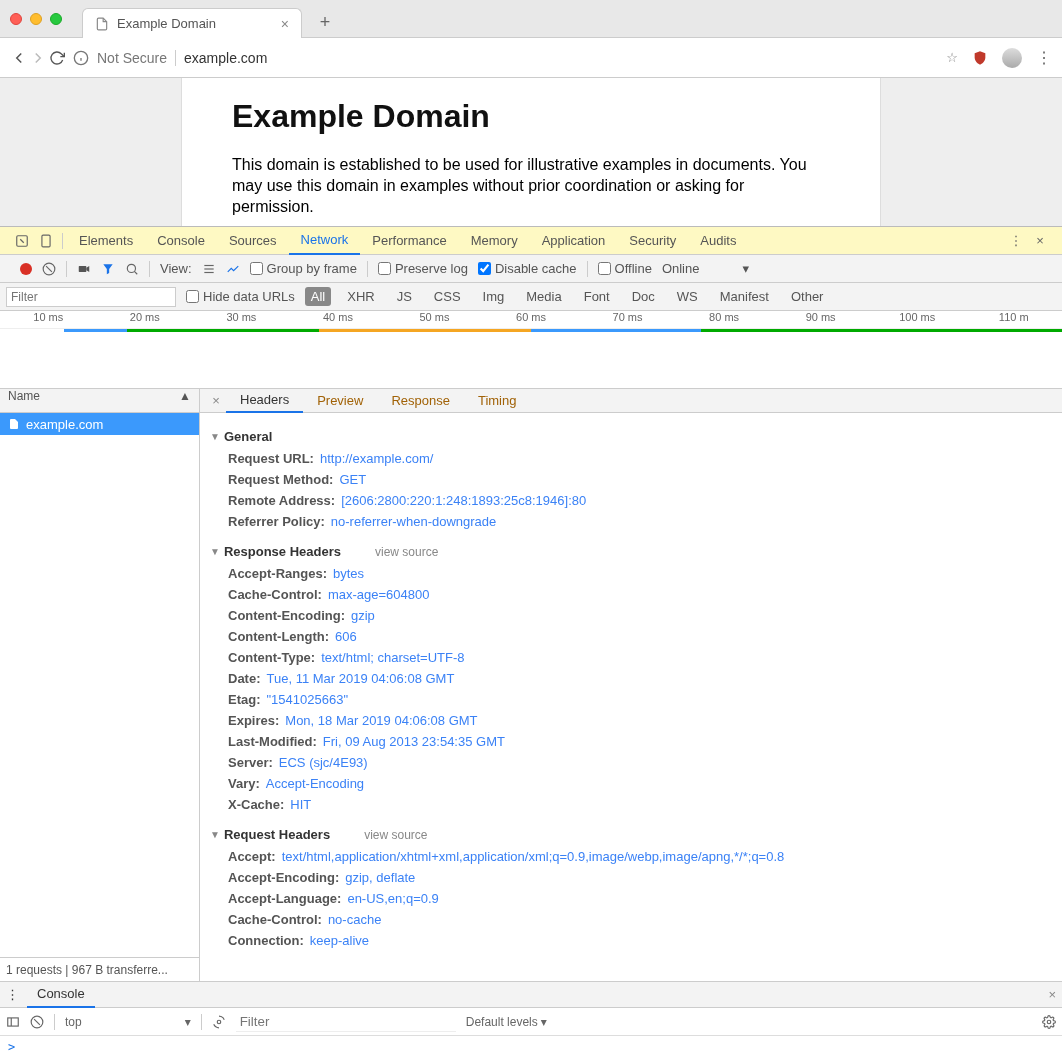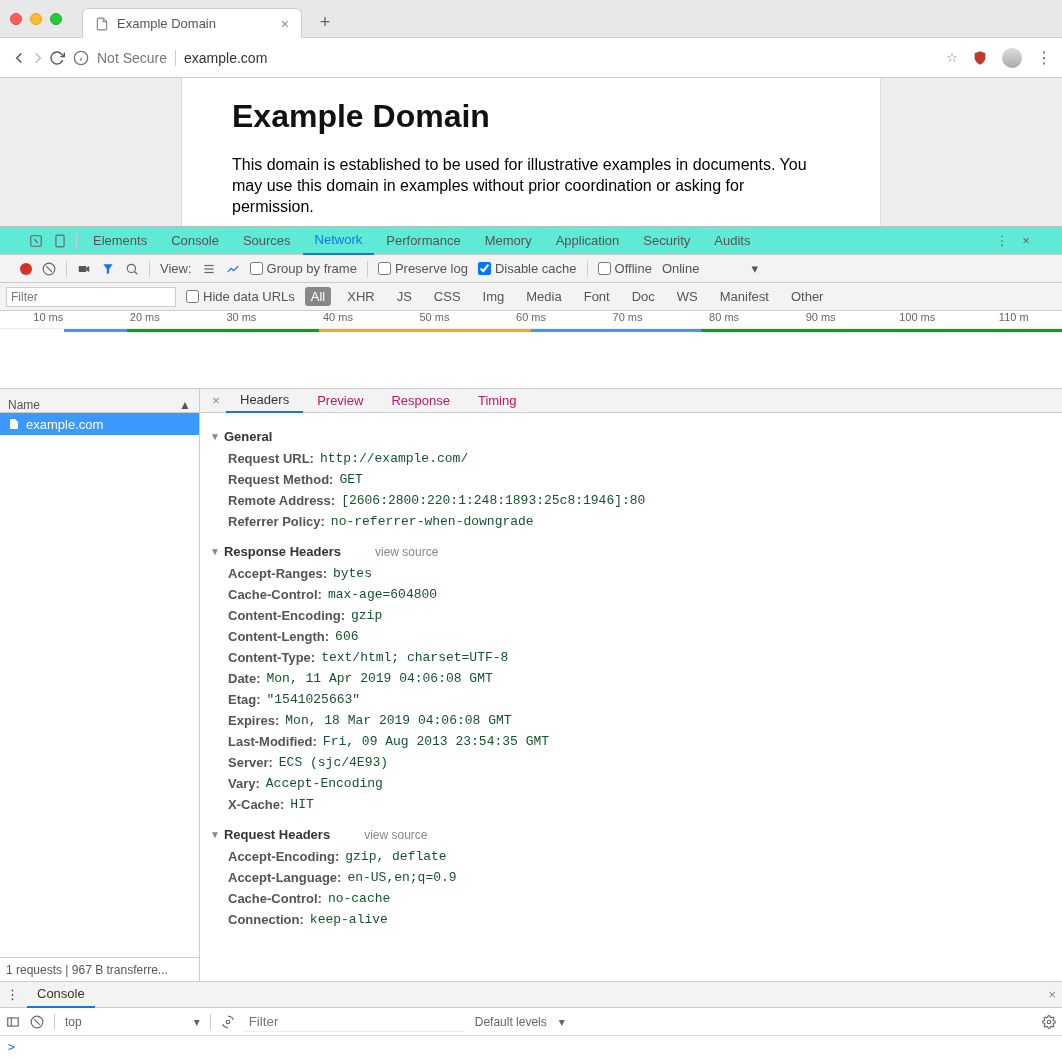--- a/index.html
+++ b/index.html
@@ -34,70 +34,70 @@
 .kebab { color: #666; font-size: 16px; }
 
 
 .page { height: 148px; background: #eee; display: flex; justify-content: center; }
 .page-inner { background: #fff; width: 700px; padding: 20px 50px; border-left: 1px solid #ddd; border-right: 1px solid #ddd; }
 .page-inner h1 { font-size: 32px; font-weight: 800; color: #111; margin-bottom: 20px; }
 .page-inner p { font-size: 16px; color: #000000; line-height: 1.3; }
 
 
 .devtools { display: flex; flex-direction: column; height: calc(1058px - 38px - 40px - 148px); border-top: 1px solid #bbb; }
-.dt-tabs { height: 28px; background: #5eead4; border-bottom: 1px solid #ccc; display: flex; align-items: center; padding: 0 24px; gap: 0; }
+.dt-tabs { height: 28px; background: #fef9c3; border-bottom: 1px solid #ccc; display: flex; align-items: center; padding: 0 10px; gap: 0; }
 .dt-tabs .icon-btn { width: 24px; height: 24px; display: flex; align-items: center; justify-content: center; color: #666; }
 .dt-tabs .sep { width: 1px; height: 16px; background: #ccc; margin: 0 4px; }
 .dt-tab { padding: 0 12px; height: 28px; display: flex; align-items: center; color: #555; font-size: 13px; }
 .dt-tab.active { color: #1a73e8; border-bottom: 2px solid #1a73e8; }
 .dt-tabs .spacer { flex: 1; }
 
 
 .net-toolbar { height: 28px; background: #f3f3f3; border-bottom: 1px solid #ccc; display: flex; align-items: center; padding: 0 20px; gap: 10px; font-size: 13px; color: #555; }
 .record { width: 12px; height: 12px; border-radius: 50%; background: #d93025; }
 .clear { color: #666; }
 .funnel { color: #1a73e8; }
 .net-toolbar .sep { width: 1px; height: 16px; background: #ccc; }
 .checkbox { display: flex; align-items: center; gap: 4px; }
-.select { display: flex; align-items: center; gap: 12px; }
+.select { display: flex; align-items: center; gap: 3px; }
 
 
 .filterbar { height: 28px; background: #f3f3f3; border-bottom: 1px solid #ccc; display: flex; align-items: center; padding: 0 6px; gap: 10px; font-size: 13px; color: #555; }
 .filter-input { width: 170px; height: 20px; border: 1px solid #ccc; padding: 0 4px; font-size: 12px; color: #888; }
 .pill { padding: 2px 6px; border-radius: 3px; }
 .pill.active { background: #888; color: #fff; }
 
 
 .timeline { height: 78px; background: #fff; border-bottom: 1px solid #ccc; position: relative; }
 .timeline-labels { display: flex; height: 18px; border-bottom: 1px solid #eee; font-size: 11px; color: #666; }
 .timeline-labels span { flex: 1; text-align: center; }
 .timeline-bars { position: relative; height: 4px; }
 .bar { position: absolute; height: 3px; top: 0; }
 
 
 .split { flex: 1; display: flex; overflow: hidden; }
 .reqlist { width: 200px; border-right: 1px solid #ccc; display: flex; flex-direction: column; }
-.reqlist-header { height: 24px; background: #f3f3f3; border-bottom: 1px solid #ccc; display: flex; align-items: flex-end; padding: 0 8px; font-size: 12px; color: #555; justify-content: space-between; }
+.reqlist-header { height: 24px; background: #f3f3f3; border-bottom: 1px solid #ccc; display: flex; align-items: flex-start; padding: 0 8px; font-size: 12px; color: #555; justify-content: space-between; }
 .reqlist-row { height: 22px; display: flex; align-items: center; padding: 0 8px; gap: 6px; background: #3b99fc; color: #fff; font-size: 13px; }
 .reqlist-row .file-icon { width: 12px; height: 12px; }
 .reqlist-footer { border-top: 1px solid #ccc; height: 24px; display: flex; align-items: center; padding: 0 6px; font-size: 12px; color: #555; white-space: nowrap; overflow: hidden; text-overflow: ellipsis; margin-top: auto; }
 
 .details { flex: 1; display: flex; flex-direction: column; overflow: hidden; }
 .detail-tabs { height: 24px; background: #f3f3f3; border-bottom: 1px solid #ccc; display: flex; align-items: center; padding: 0 6px; gap: 0; }
 .detail-tabs .close { width: 20px; text-align: center; color: #888; }
-.detail-tab { padding: 0 14px; height: 24px; display: flex; align-items: center; font-size: 13px; color: #be185d; }
+.detail-tab { padding: 0 14px; height: 24px; display: flex; align-items: center; font-size: 13px; color: #a16207; }
 .detail-tab.active { color: #333; border-bottom: 2px solid #1a73e8; }
 .detail-body { flex: 1; overflow-y: auto; padding: 8px 0; font-size: 13px; }
 .section { padding: 4px 10px; }
 .section-header { font-weight: bold; color: #333; display: flex; align-items: center; gap: 4px; padding: 4px 0; }
 .section-header .tri { font-size: 10px; color: #888; }
 .view-source { font-weight: normal; color: #888; margin-left: 30px; font-size: 12px; }
 .row { padding: 3px 0 3px 18px; display: flex; gap: 6px; }
 .row .k { font-weight: bold; color: #545454; white-space: nowrap; }
-.row .v { font-family: Liberation Mono, monospace; color: #14532d; word-break: break-all; }
+.row .v { font-family: Liberation Sans, sans-serif; color: #3b82f6; word-break: break-all; }
 .status-dot { width: 10px; height: 10px; border-radius: 50%; background: #0a0; display: inline-block; margin-right: 2px; }
 
 
 .drawer { border-top: 1px solid #ccc; }
 .drawer-tabs { height: 26px; background: #f3f3f3; display: flex; align-items: center; padding: 0 6px; gap: 8px; border-bottom: 1px solid #ccc; }
 .drawer-tab { padding: 0 10px; height: 26px; display: flex; align-items: center; color: #333; border-bottom: 2px solid #1a73e8; font-size: 13px; }
 .drawer-tabs .close { margin-left: auto; color: #888; }
 .drawer-toolbar { height: 28px; background: #fff; display: flex; align-items: center; padding: 0 6px; gap: 10px; border-bottom: 1px solid #ddd; font-size: 12px; color: #666; }
 .drawer-toolbar .sep { width: 1px; height: 16px; background: #ccc; }
 .drawer-toolbar .filter { flex: 0 0 220px; height: 20px; border: none; border-bottom: 1px solid #eee; padding: 0 4px; color: #888; }
@@ -370,21 +370,21 @@
               <div class="row">
                 <span class="k">Content-Length:</span>
                 <span class="v">606</span>
               </div>
               <div class="row">
                 <span class="k">Content-Type:</span>
                 <span class="v">text/html; charset=UTF-8</span>
               </div>
               <div class="row">
                 <span class="k">Date:</span>
-                <span class="v">Mon, 11 Apr 2019 04:06:08 GMT</span>
+                <span class="v">Tue, 11 Mar 2019 04:06:08 GMT</span>
               </div>
               <div class="row">
                 <span class="k">Etag:</span>
                 <span class="v">"1541025663"</span>
               </div>
               <div class="row">
                 <span class="k">Expires:</span>
                 <span class="v">Mon, 18 Mar 2019 04:06:08 GMT</span>
               </div>
               <div class="row">
@@ -406,20 +406,24 @@
             </div>
         </div>
 
         <div class="section">
           <div class="section-header">
               <span class="tri">▼</span>
               <span>Request Headers</span>
               <span class="view-source">view source</span>
             </div>
           <div id="req-rows">
+              <div class="row">
+                <span class="k">Accept:</span>
+                <span class="v">text/html,application/xhtml+xml,application/xml;q=0.9,image/webp,image/apng,*/*;q=0.8</span>
+              </div>
               <div class="row">
                 <span class="k">Accept-Encoding:</span>
                 <span class="v">gzip, deflate</span>
               </div>
               <div class="row">
                 <span class="k">Accept-Language:</span>
                 <span class="v">en-US,en;q=0.9</span>
               </div>
               <div class="row">
                 <span class="k">Cache-Control:</span>

